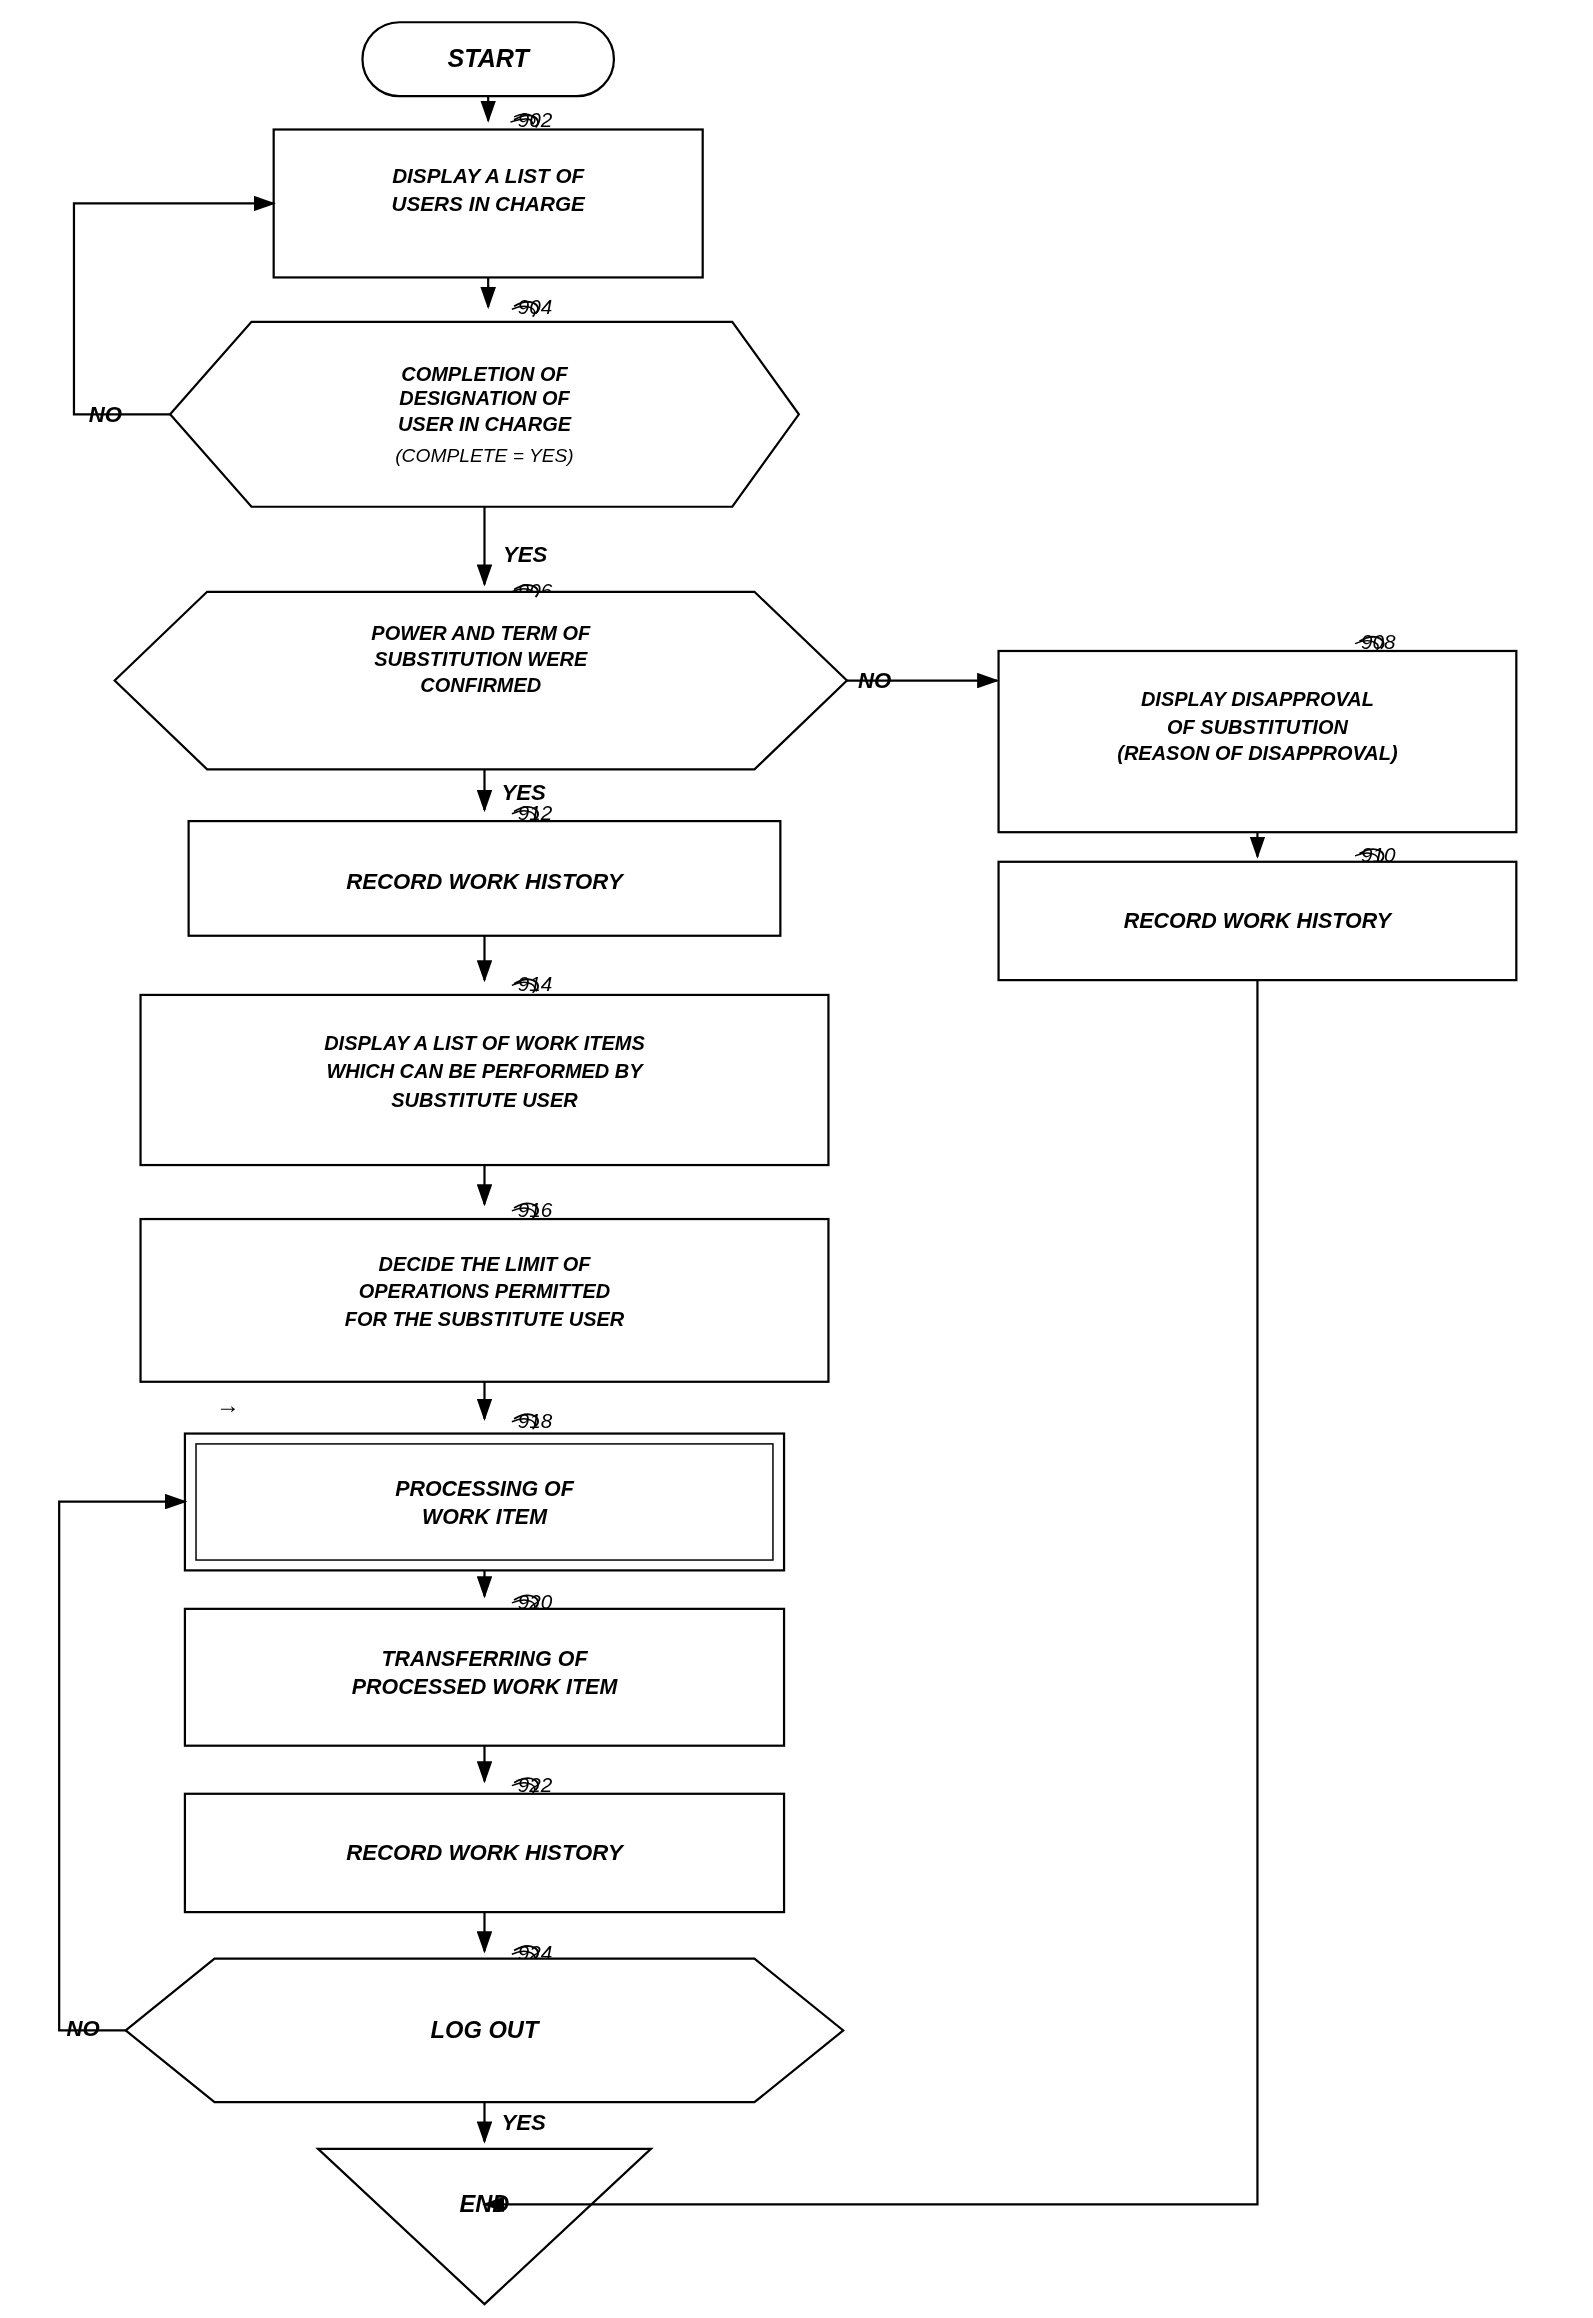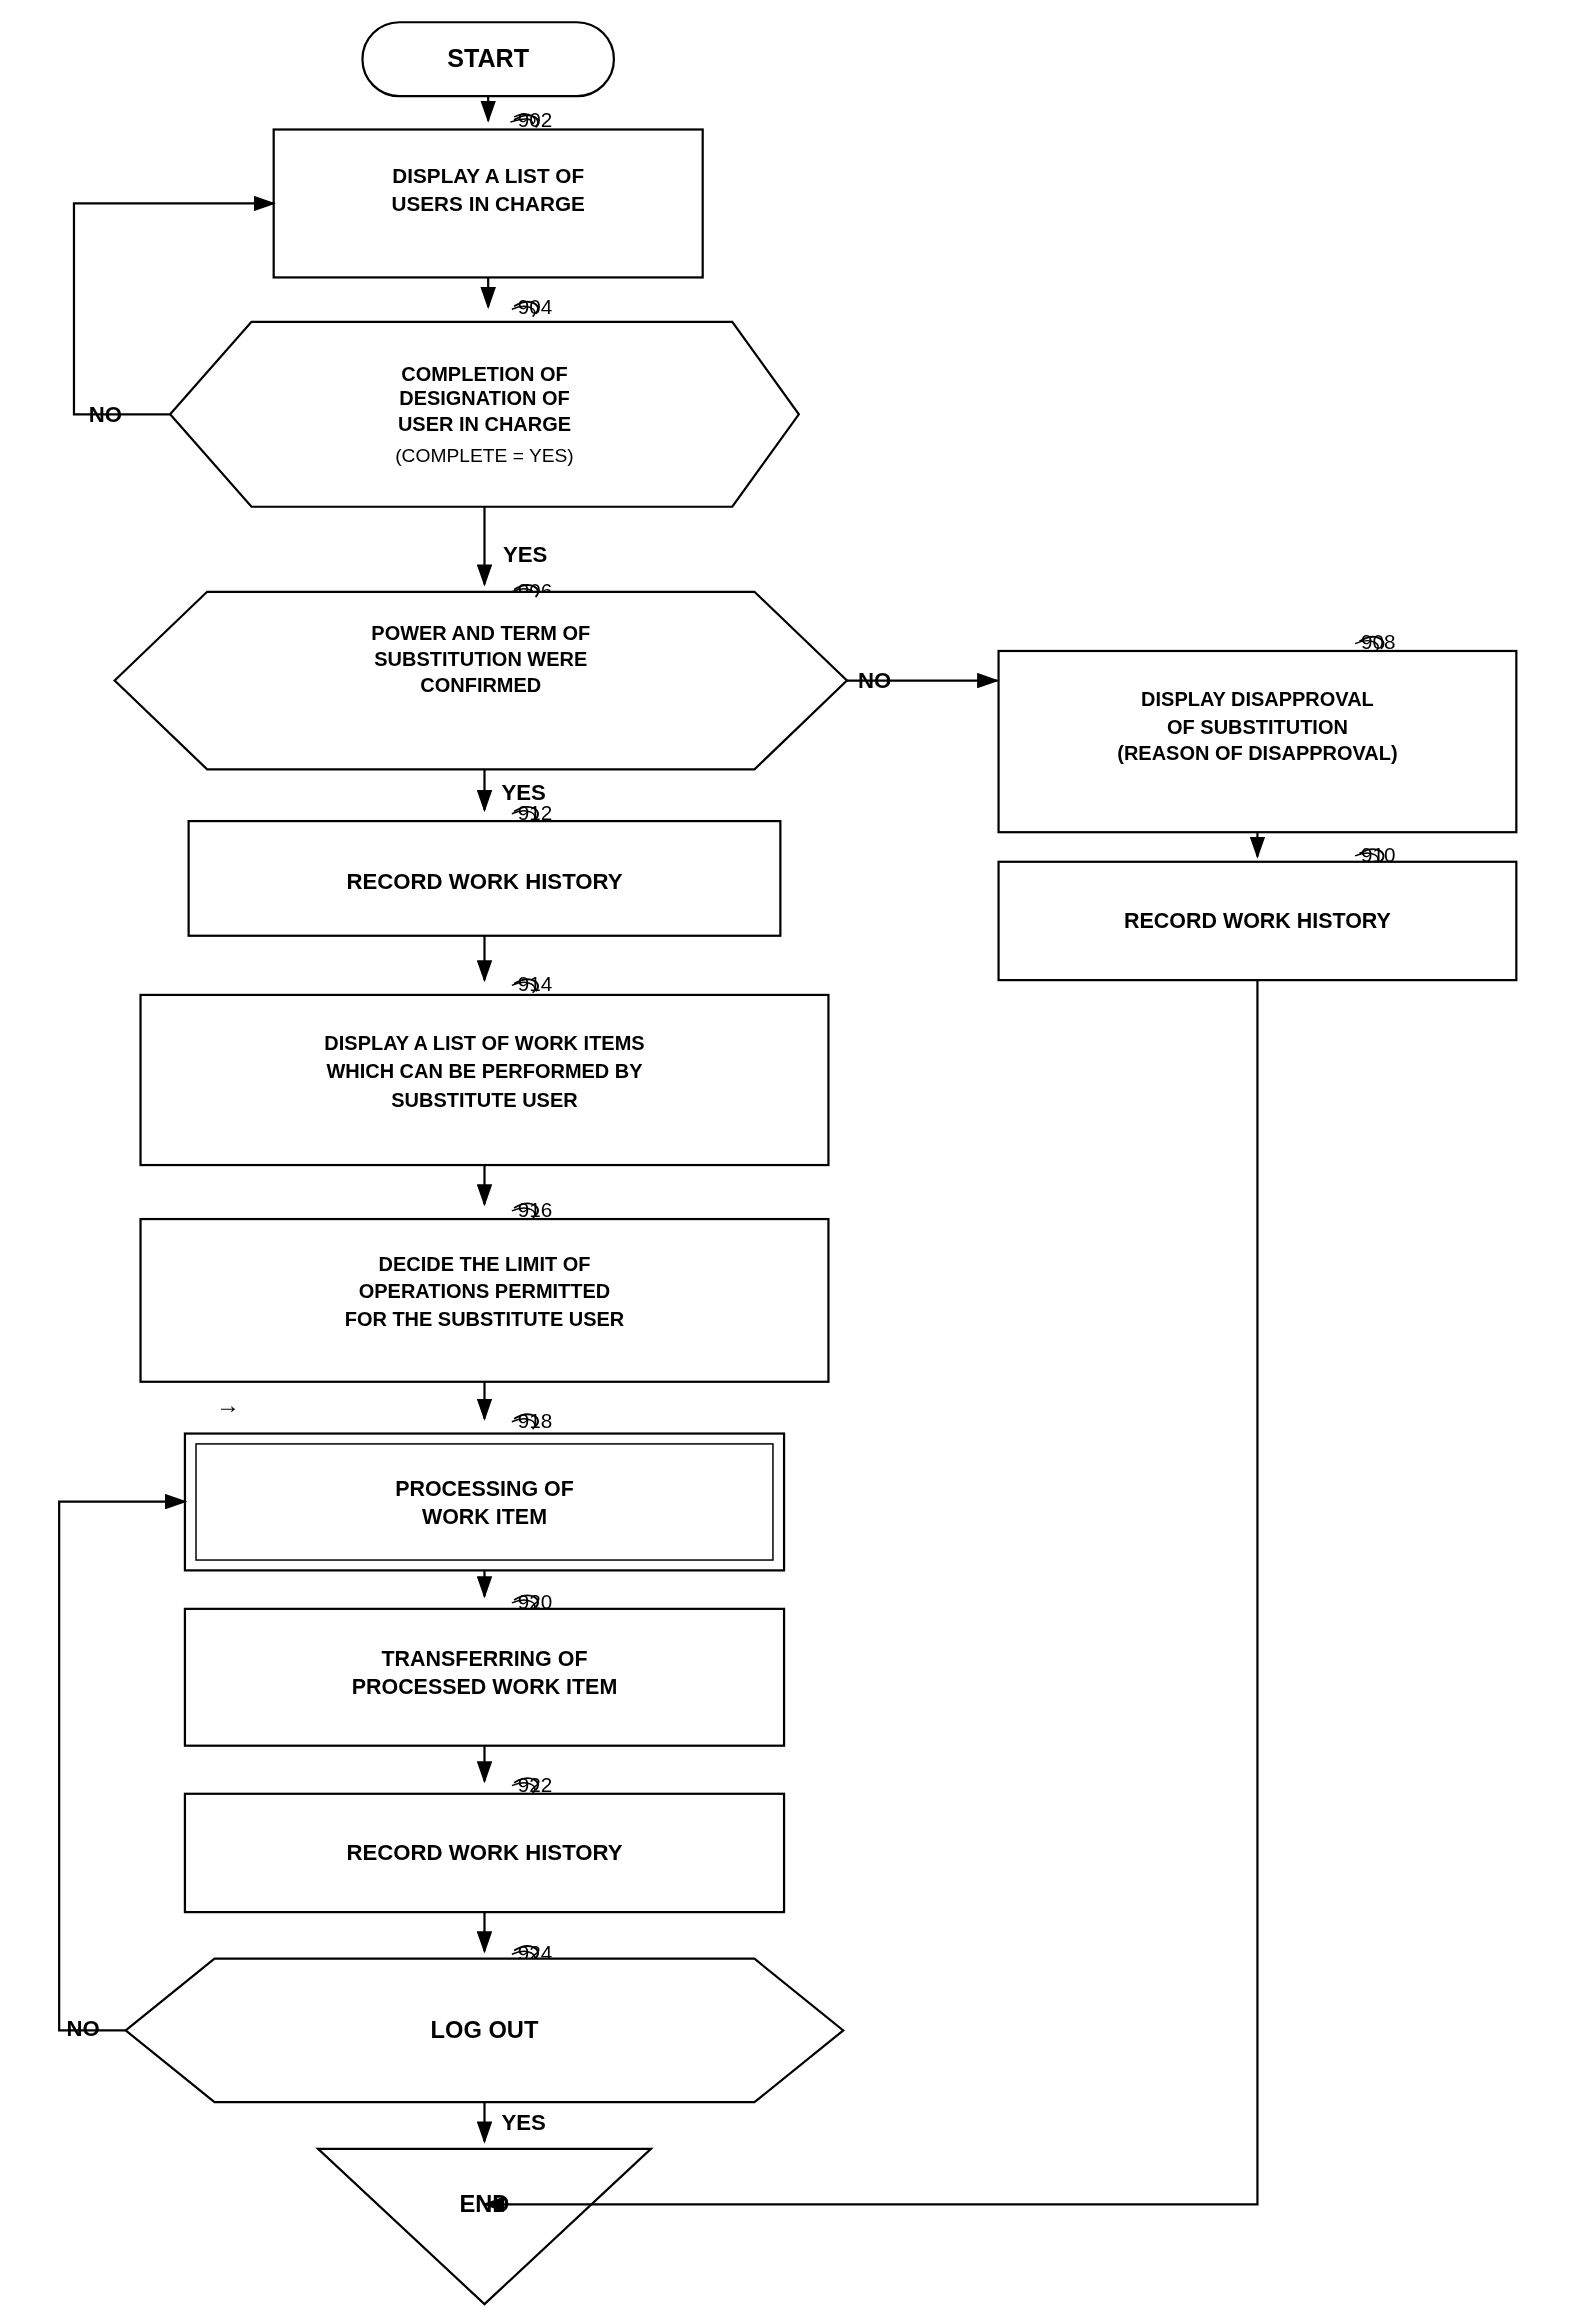--- a/index.html
+++ b/index.html
@@ -9,20 +9,21 @@
       width: 1594px;
       min-height: 2319px;
       position: relative;
       overflow: hidden;
     }
 
     .flowchart {
       position: relative;
       width: 1262px;
       height: 2319px;
+      font-style: italic;
     }
 
     
     .flowchart-svg {
       position: absolute;
       top: 0;
       left: 0;
       width: 1594px;
       height: 2319px;
     }

